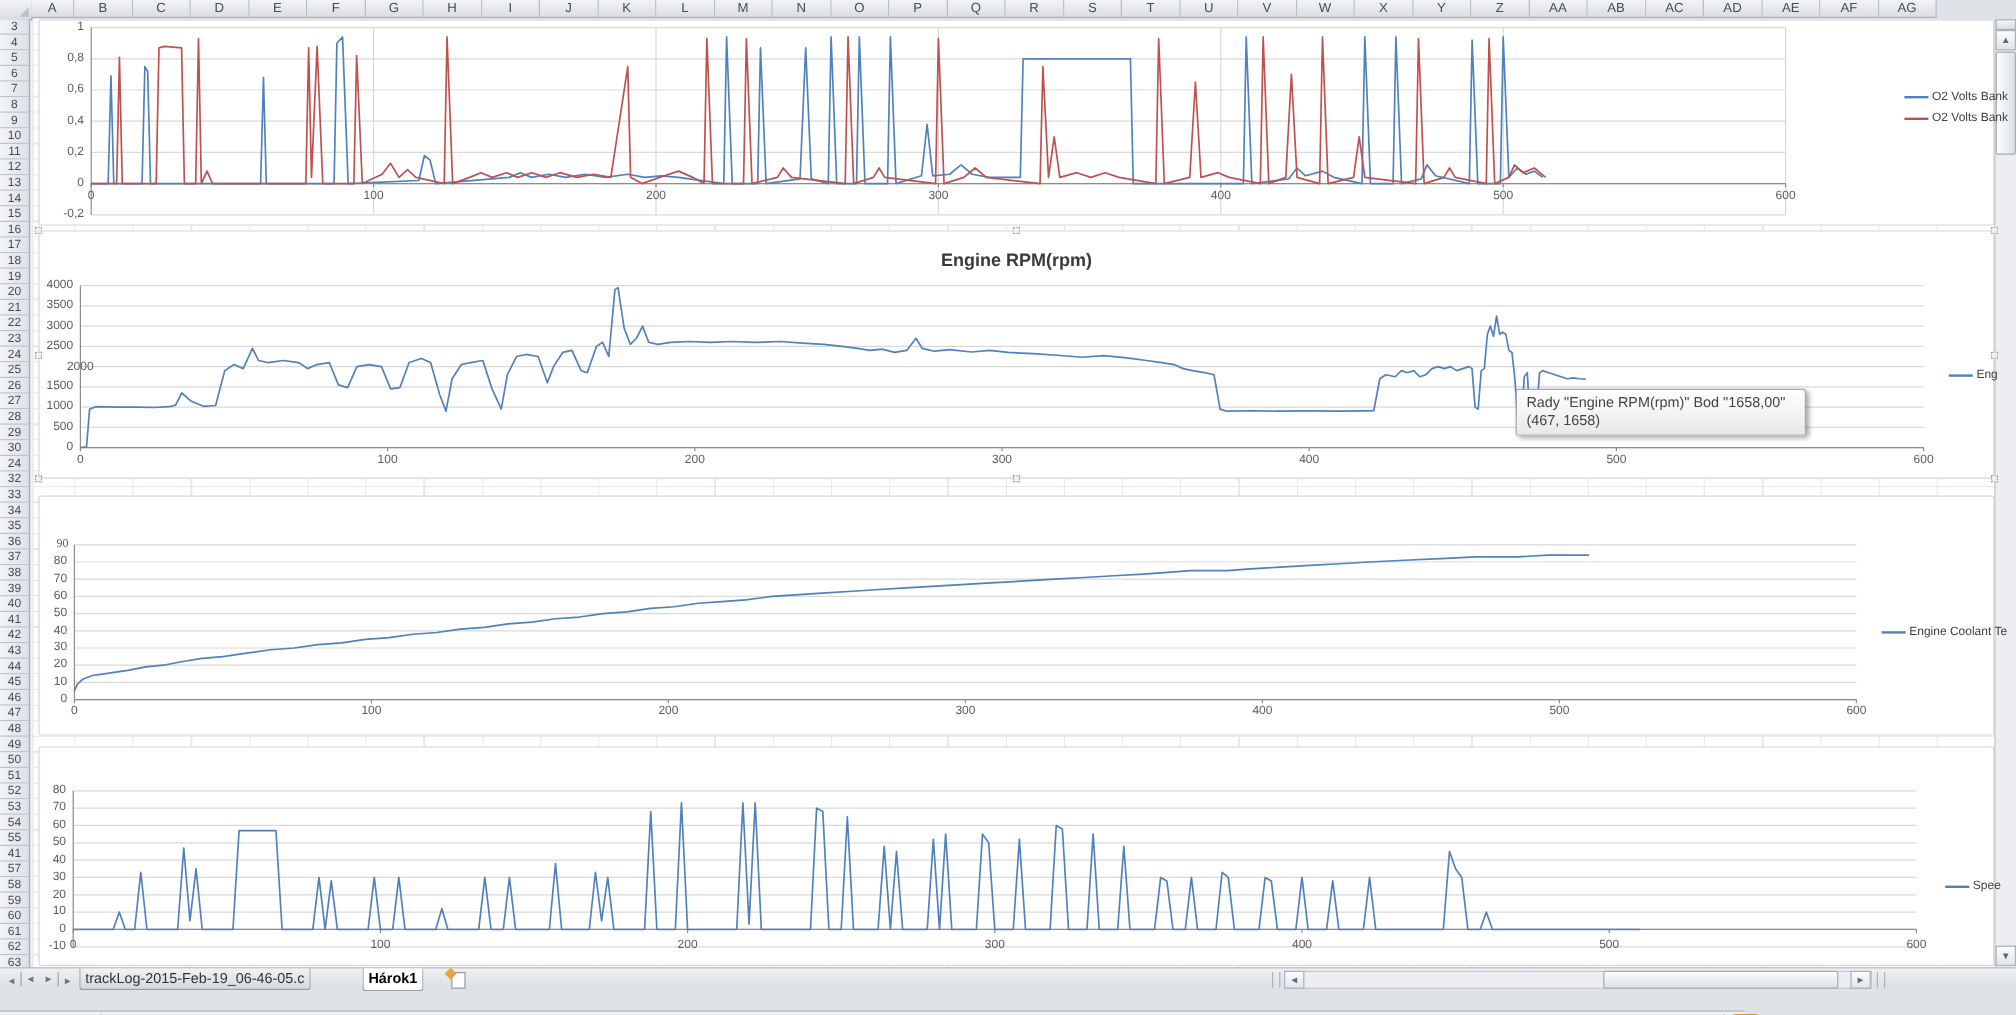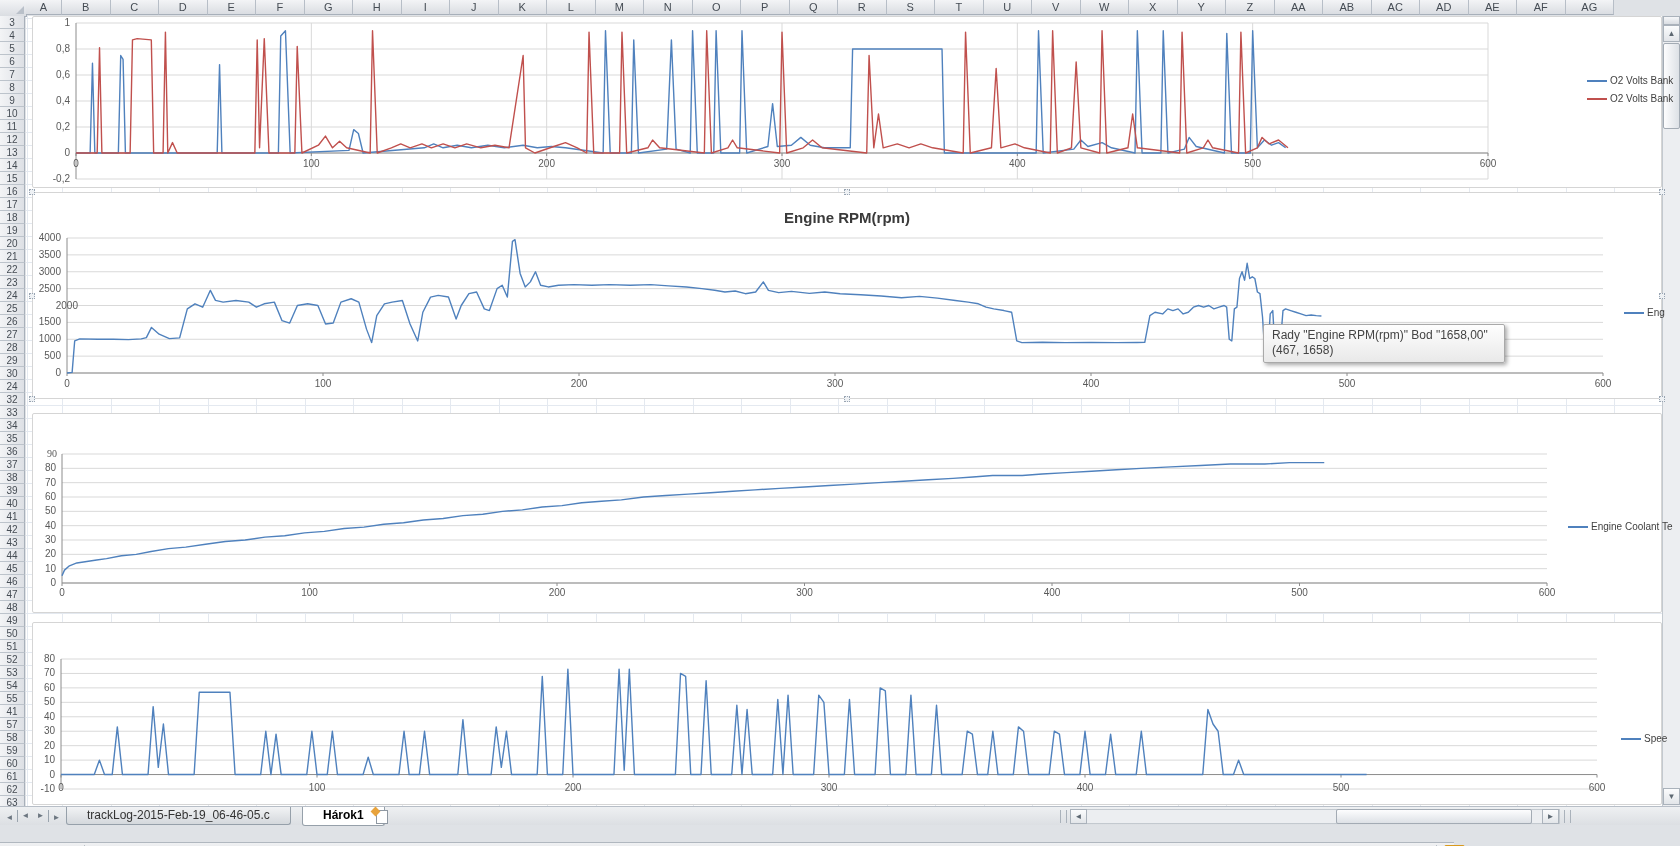--- a/index.html
+++ b/index.html
@@ -31,21 +31,21 @@
   .handle{position:absolute;width:6px;height:6px;border:1px dotted #98a4b2;background:#eef1f4;box-sizing:border-box;}
   
   #ttip{position:absolute;left:1263px;top:324px;width:224px;padding:3px 8px 4px 8px;font-size:12px;color:#444;
      background:linear-gradient(#fefefe,#e9e9e9);border:1px solid #a9a9a9;border-radius:2px;
      box-shadow:2px 2px 4px rgba(0,0,0,.35);line-height:15px;z-index:50;}
   
   #tabbar{position:absolute;left:0;top:806px;width:1680px;height:19px;background:linear-gradient(#eef0f2,#dcdfe3);
      border-top:1px solid #b7bec7;box-sizing:border-box;}
   .navbtns{position:absolute;left:2px;top:1px;display:flex;}
   .navbtn{width:15px;height:16px;text-align:center;font-size:8px;line-height:16px;color:#6c7680;cursor:default;}
-  .tab{position:absolute;top:0;height:18px;line-height:17px;font-size:12px;padding:0 20px;color:#333;
+  .tab{position:absolute;top:0;height:18px;line-height:17px;font-size:12px;padding:0 4px;color:#333;
      background:linear-gradient(#f2f3f5,#d4d8dc);border:1px solid #96a0aa;border-top:none;box-sizing:border-box;
      border-radius:0 0 3px 3px;}
   .tab.active{background:#fff;font-weight:bold;color:#000;height:19px;}
   #newsheet{position:absolute;top:2px;width:22px;height:15px;}
   #newsheet .pg{position:absolute;left:4px;top:1px;width:10px;height:12px;background:#fff;border:1px solid #8f98a2;}
   #newsheet .st{position:absolute;left:0px;top:-1px;width:7px;height:7px;background:#e8a33d;transform:rotate(45deg);}
   .hgrip{position:absolute;top:3px;width:5px;height:13px;border-left:1px solid #aab2bb;border-right:1px solid #aab2bb;}
   .hscroll-arrow{position:absolute;top:2px;width:17px;height:15px;background:linear-gradient(#fbfcfd,#e2e5e9);
      border:1px solid #aab2bb;text-align:center;line-height:14px;font-size:8px;color:#5d6872;box-sizing:border-box;}
   #hthumb{position:absolute;top:2px;height:15px;background:linear-gradient(#fdfdfe,#dde1e6);border:1px solid #a3abb4;border-radius:2px;box-sizing:border-box;}

